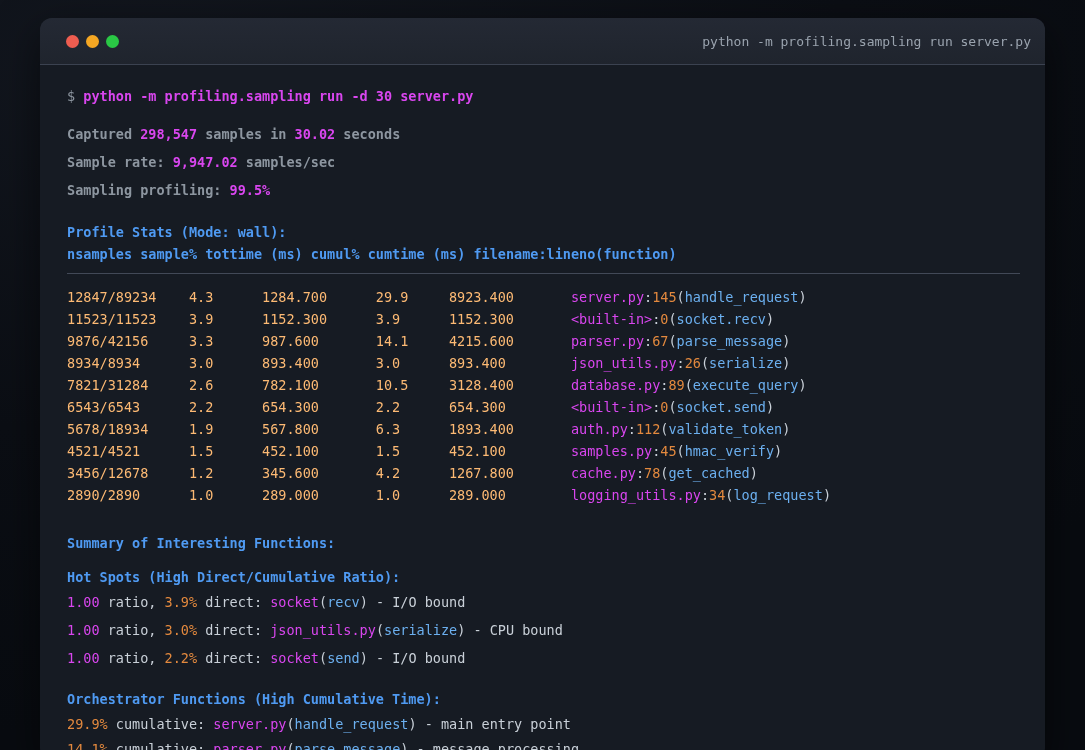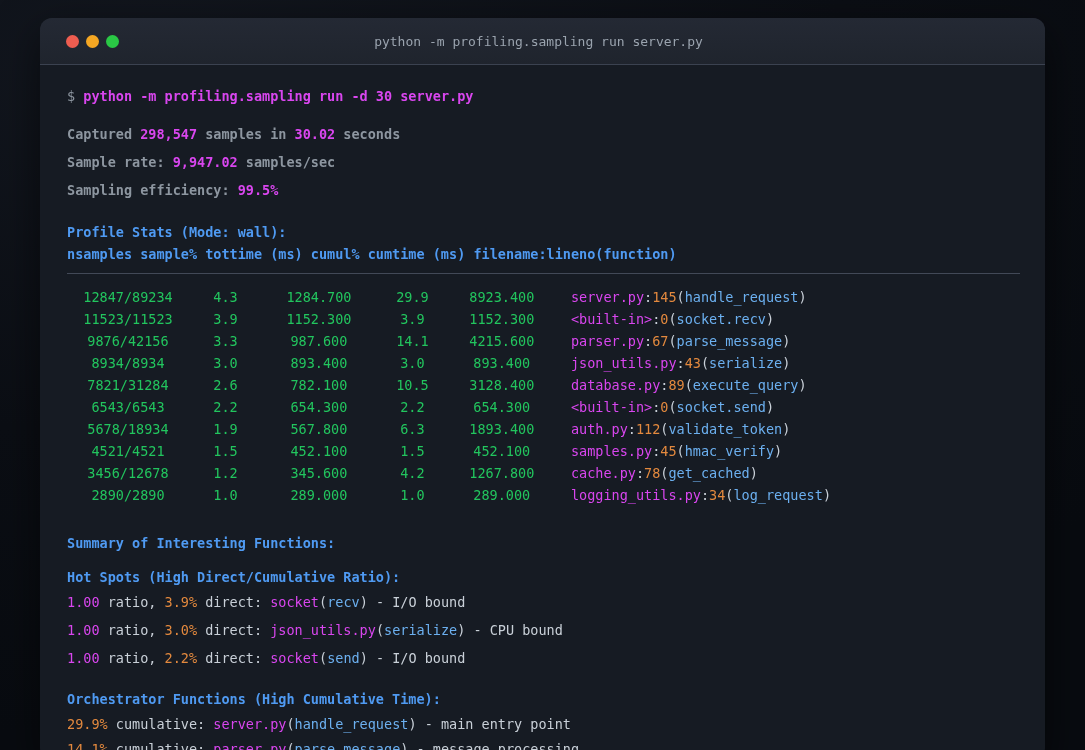--- a/index.html
+++ b/index.html
@@ -18,42 +18,42 @@
     background:linear-gradient(#242934,#1f242d);
     border-bottom:1px solid #3b4250;
     display:flex;align-items:center;position:relative;
   }
   .dots{display:flex;gap:7px;margin-left:26px;}
   .dot{width:13px;height:13px;border-radius:50%;}
   .dot.red{background:#ee5d50;}
   .dot.yellow{background:#f5a723;}
   .dot.green{background:#2ac845;}
   .wtitle{
-    position:absolute;left:0;right:8px;text-align:center;
+    position:absolute;left:0;right:14px;text-align:right;
     color:#9aa3ae;font-size:13px;pointer-events:none;
   }
   .content{
     padding:20px 25px 0 27px;
     font-size:13.5px;line-height:22px;color:#c6cdd5;
     white-space:nowrap;
   }
   .gray{color:#8d96a0;}
   .white{color:#c9d0d8;}
   .green{color:#d946ef;}
   .green.b{font-weight:bold;}
   .orange{color:#e3893e;}
   .blue{color:#6cb0f0;text-align:center;}
   .head{color:#4f9af2;font-weight:bold;}
   .sp{margin-left:1ch;}
   .stats{margin-top:13px;line-height:28px;font-weight:bold;}
   .profile-head{margin-top:17px;}
   .divider{height:1px;background:#424957;margin-top:8px;}
   .rows{margin-top:12px;}
   .t-row{display:flex;}
-  .col{display:inline-block;text-align:center;color:#22c55e;}
+  .col{display:inline-block;text-align:left;color:#fdba74;}
   .c1{width:15ch;} .c2{width:9ch;} .c3{width:14ch;} .c4{width:9ch;} .c5{width:13ch;}
   .loc{margin-left:2ch;}
   .summary-head{margin-top:26px;}
   .hot-head{margin-top:12px;}
   .hot-lines{line-height:28px;}
   .orch-head{margin-top:16px;}
   .orch-lines{line-height:25px;margin-top:2px;}
 </style>
 </head>
 <body>
@@ -75,21 +75,21 @@
     </div>
 
     <div class="stats">
       <div>
         <span class="gray">Captured</span><span class="green sp">298,547</span><span class="gray sp">samples in</span><span class="green sp">30.02</span><span class="gray sp">seconds</span>
       </div>
       <div>
         <span class="gray">Sample rate:</span><span class="green sp">9,947.02</span><span class="gray sp">samples/sec</span>
       </div>
       <div>
-        <span class="gray">Sampling efficiency:</span><span class="green sp">99.5%</span>
+        <span class="gray">Sampling profiling:</span><span class="green sp">99.5%</span>
       </div>
     </div>
 
     <div class="head profile-head">Profile Stats (Mode: wall):</div>
     <div class="head">nsamples sample% tottime (ms) cumul% cumtime (ms) filename:lineno(function)</div>
     <div class="divider"></div>
 
     <div class="rows">
       <div class="t-row">
         <span class="col c1">12847/89234</span>
@@ -114,21 +114,21 @@
           <span class="col c4">14.1</span>
           <span class="col c5">4215.600</span>
           <span class="loc"><span class="green">parser.py</span><span class="white">:</span><span class="orange">67</span><span class="white">(</span><span class="blue">parse_message</span><span class="white">)</span></span>
       </div>
       <div class="t-row">
         <span class="col c1">8934/8934</span>
           <span class="col c2">3.0</span>
           <span class="col c3">893.400</span>
           <span class="col c4">3.0</span>
           <span class="col c5">893.400</span>
-          <span class="loc"><span class="green">json_utils.py</span><span class="white">:</span><span class="orange">43</span><span class="white">(</span><span class="blue">serialize</span><span class="white">)</span></span>
+          <span class="loc"><span class="green">json_utils.py</span><span class="white">:</span><span class="orange">26</span><span class="white">(</span><span class="blue">serialize</span><span class="white">)</span></span>
       </div>
       <div class="t-row">
         <span class="col c1">7821/31284</span>
           <span class="col c2">2.6</span>
           <span class="col c3">782.100</span>
           <span class="col c4">10.5</span>
           <span class="col c5">3128.400</span>
           <span class="loc"><span class="green">database.py</span><span class="white">:</span><span class="orange">89</span><span class="white">(</span><span class="blue">execute_query</span><span class="white">)</span></span>
       </div>
       <div class="t-row">

